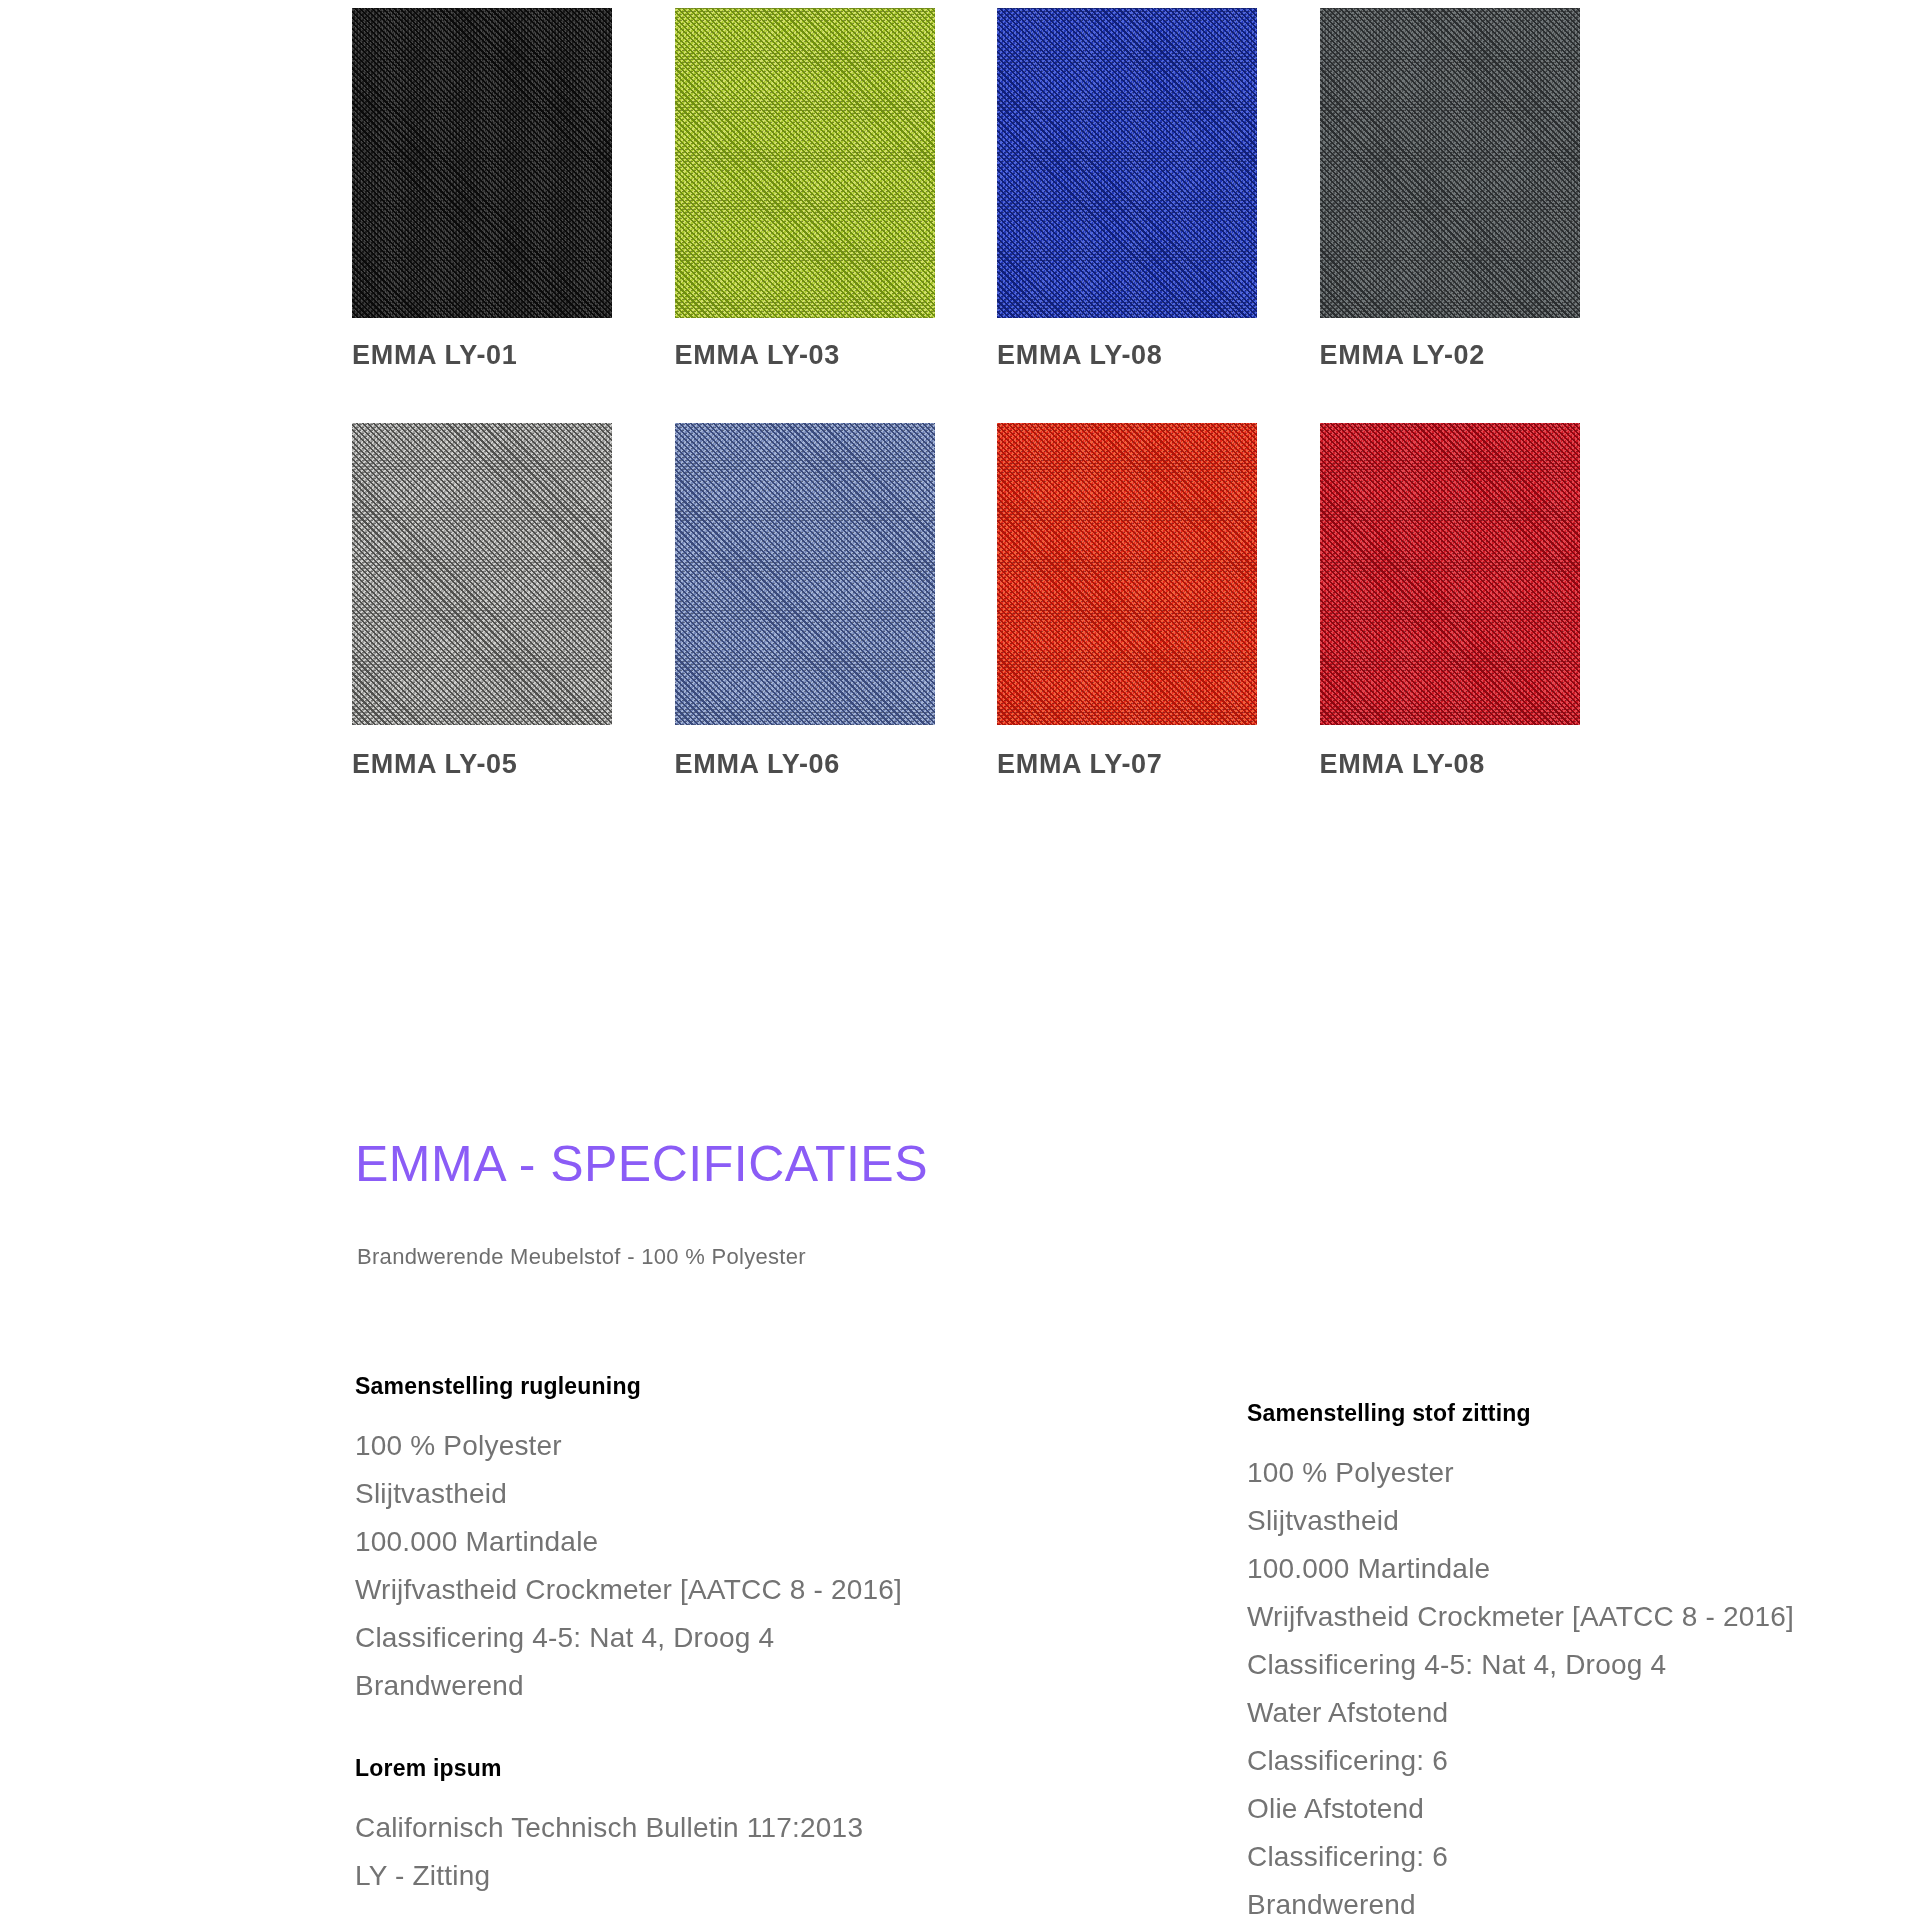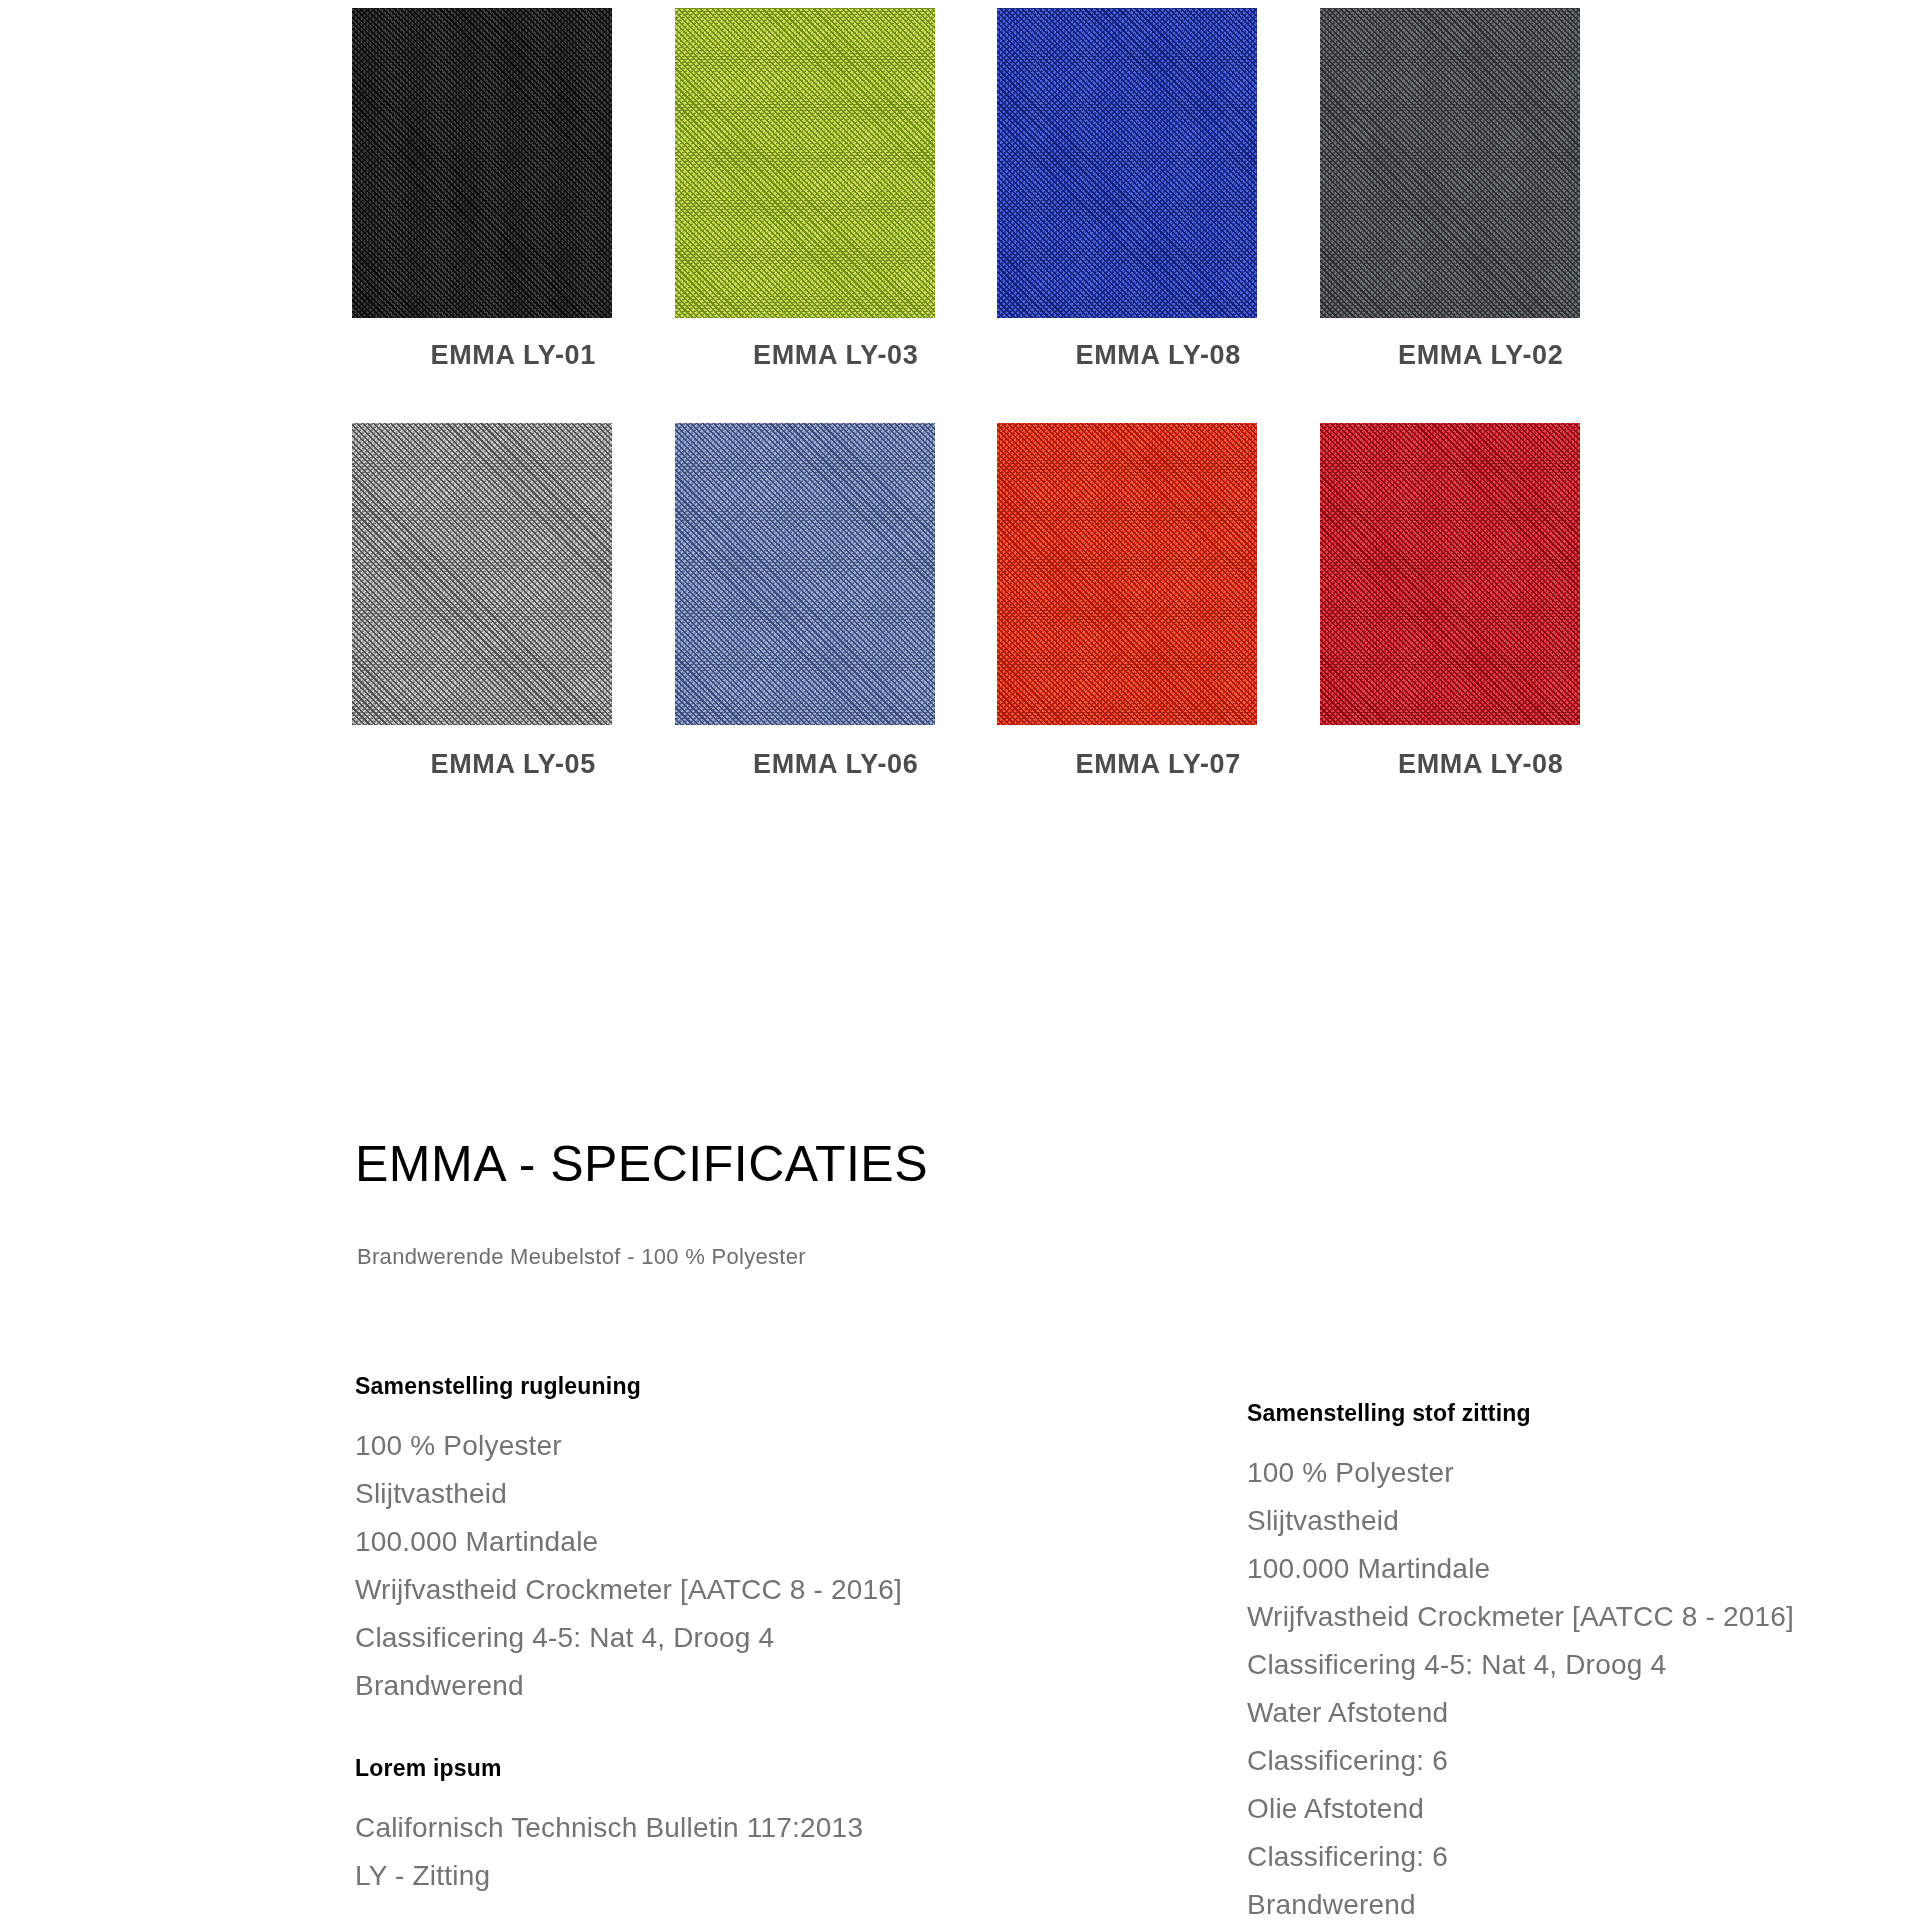--- a/index.html
+++ b/index.html
@@ -45,40 +45,39 @@
     position: absolute;
     inset: 0;
   }
   .swatch-label {
     font-size: 27px;
     letter-spacing: 0.7px;
     font-weight: 700;
     color: #4c4c4c;
     margin-top: 24px;
     white-space: nowrap;
-    text-align: center;
   }
   .swatch-row.row-1 .swatch-label { margin-top: 22px; }
   .swatch-row.row-2 { margin-top: 52px; }
 
   
   #specs {
     position: absolute;
     left: 0;
     top: 1135px;
     width: 1920px;
   }
   #spec-title {
     position: absolute;
     left: 355px;
     top: 0;
     font-size: 50px;
     font-weight: 400;
     letter-spacing: 0.5px;
-    color: #000000;
+    color: #8b5cf6;
     white-space: nowrap;
   }
   #spec-subtitle {
     position: absolute;
     left: 357px;
     top: 73px;
     font-size: 22px;
     font-weight: 300;
     color: #6e6e6e;
     letter-spacing: 0.3px;

